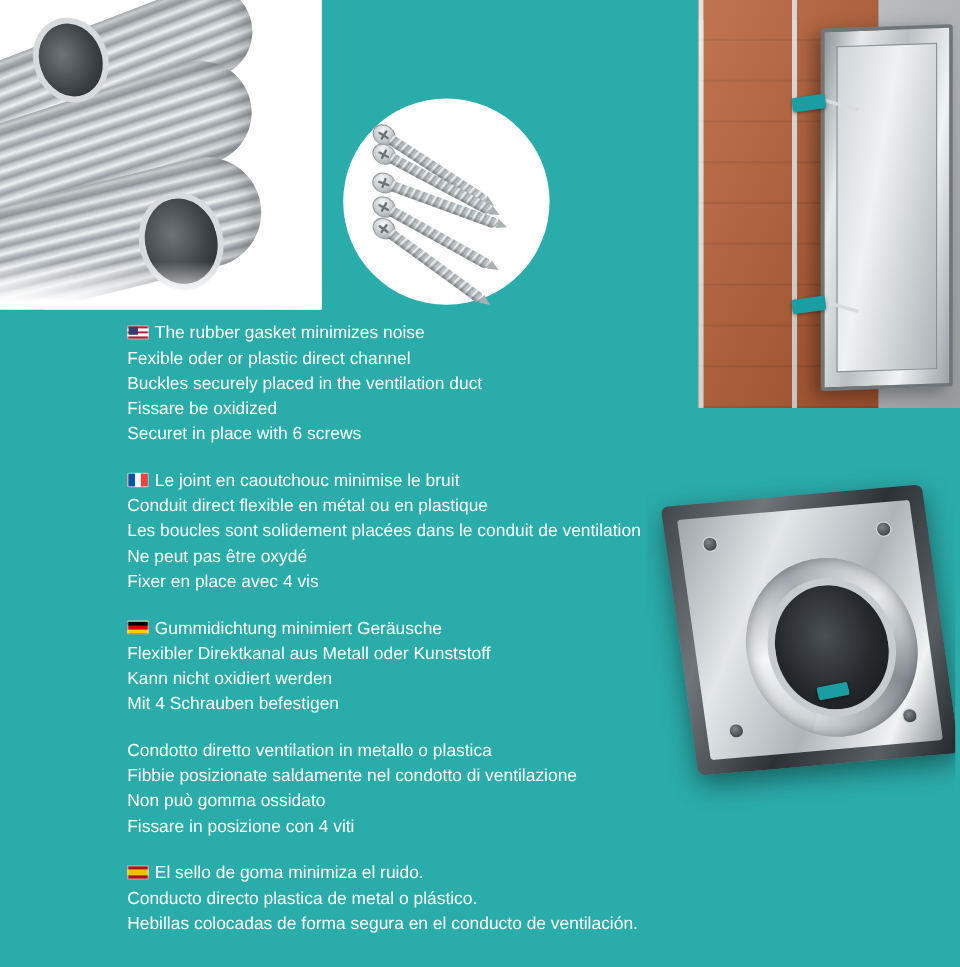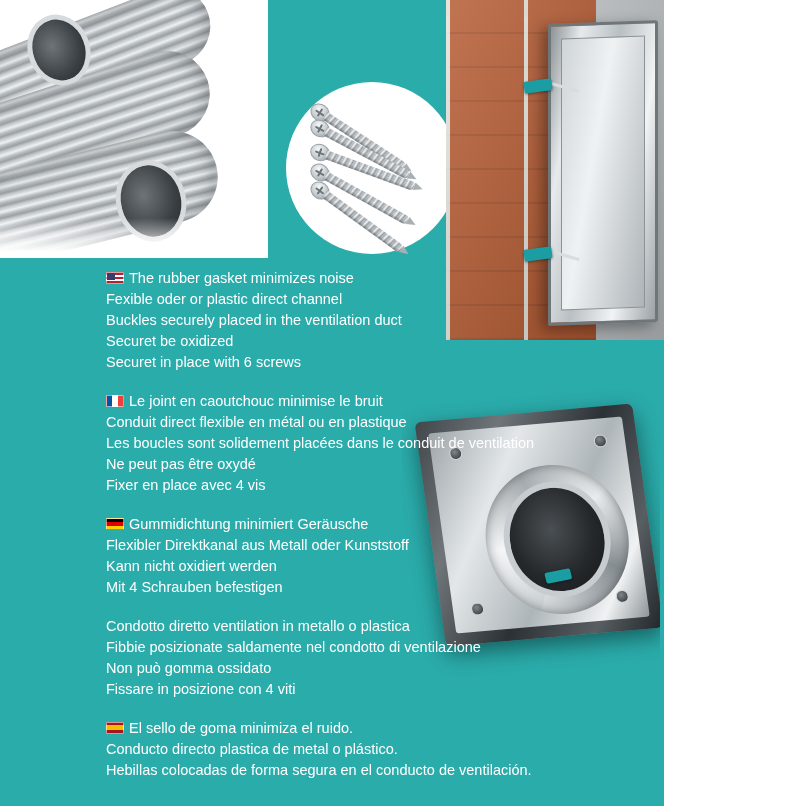--- a/index.html
+++ b/index.html
@@ -5,21 +5,21 @@
   html, body {
     margin: 0;
     padding: 0;
     background: #ffffff;
   }
   body {
     font-family: "Liberation Sans", sans-serif;
   }
   #page {
     position: relative;
-    width: 664px;
+    width: 800px;
     height: 806px;
     background: #2aacab;
     overflow: hidden;
   }
 
   
   .duct-photo {
     position: absolute;
     left: 0;
     top: 0;
@@ -385,21 +385,21 @@
       </div>
     </div>
   </div>
 
   <div class="text-area">
 
     <div class="lang-block">
       <div class="lang-line"><span class="flag flag-us"></span><span>The rubber gasket minimizes noise</span></div>
       <div class="lang-line">Fexible oder or plastic direct channel</div>
       <div class="lang-line">Buckles securely placed in the ventilation duct</div>
-      <div class="lang-line">Securet be oxidized</div>
+      <div class="lang-line">Fissare be oxidized</div>
       <div class="lang-line">Securet in place with 6 screws</div>
     </div>
 
     <div class="lang-block">
       <div class="lang-line"><span class="flag flag-fr"></span><span>Le joint en caoutchouc minimise le bruit</span></div>
       <div class="lang-line">Conduit direct flexible en métal ou en plastique</div>
       <div class="lang-line">Les boucles sont solidement placées dans le conduit de ventilation</div>
       <div class="lang-line">Ne peut pas être oxydé</div>
       <div class="lang-line">Fixer en place avec 4 vis</div>
     </div>

